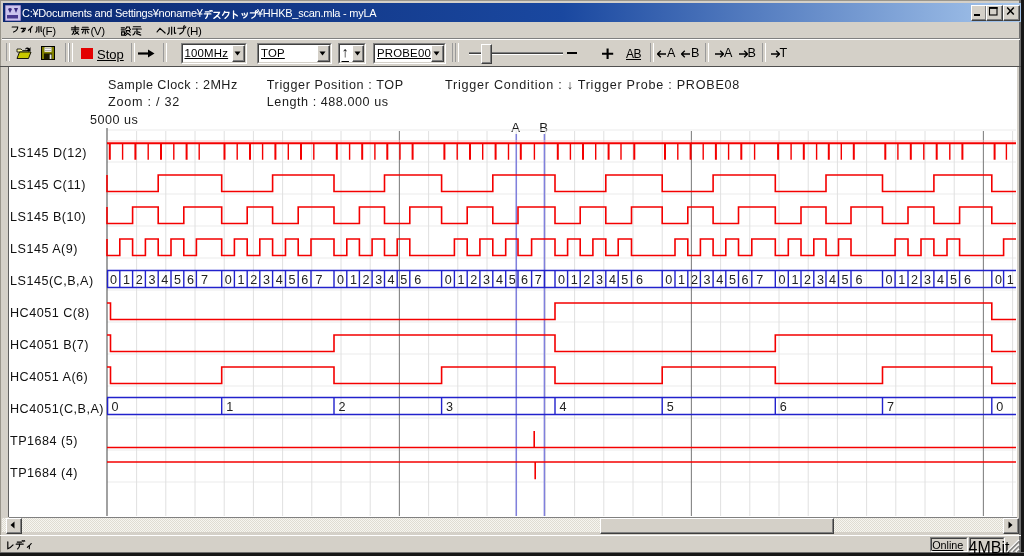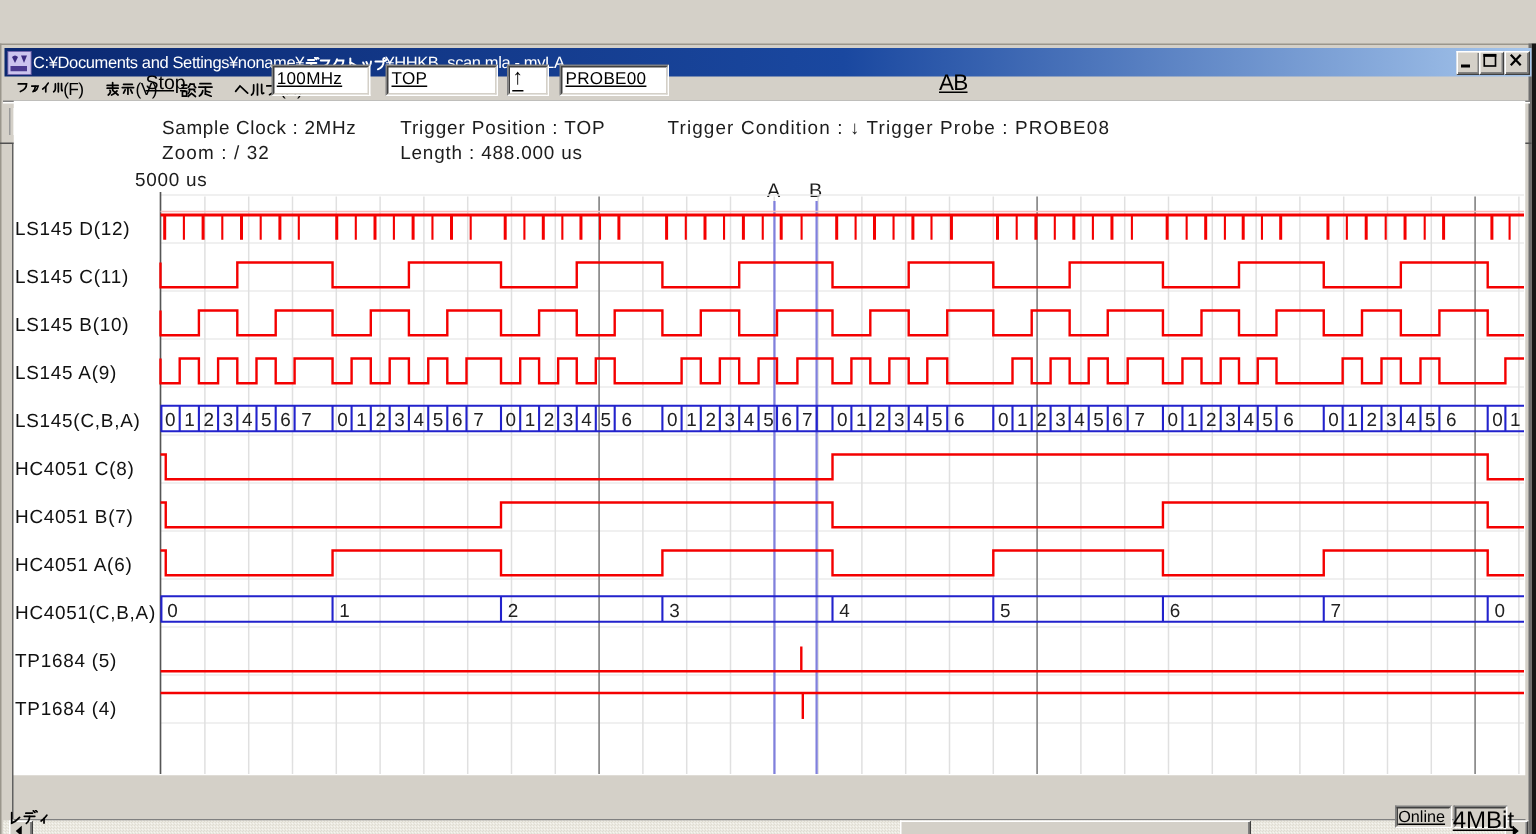--- a/index.html
+++ b/index.html
@@ -1,12 +1,12 @@
 <!DOCTYPE html>
-<html><head><meta charset="utf-8"><style>html,body{margin:0;padding:0;width:1024px;height:556px;overflow:hidden;background:#d4d0c8;font-family:"Liberation Sans",sans-serif;}.abs{position:absolute;margin-top:29px;}.tb{position:absolute;font-size:13px;color:#000;text-decoration:underline;}</style></head><body>
+<html><head><meta charset="utf-8"><style>html,body{margin:0;padding:0;width:1024px;height:556px;overflow:hidden;background:#d4d0c8;font-family:"Liberation Sans",sans-serif;}.abs{position:absolute;}.tb{position:absolute;font-size:13px;color:#000;text-decoration:underline;}</style></head><body>
 <div style="position:relative;width:1024px;height:556px">
     <div class="abs" style="left:0;top:0;width:1024px;height:1px;background:#9a968c"></div>
     <div class="abs" style="left:0;top:0;width:1px;height:556px;background:#9a968c"></div>
     <div class="abs" style="left:1021px;top:0;width:3px;height:556px;background:#161616"></div>
     <div class="abs" style="left:1019px;top:0;width:2px;height:556px;background:#6e6e6e"></div>
     <div class="abs" style="left:0;top:553px;width:1024px;height:3px;background:#161616"></div>
     <div class="abs" style="left:0;top:551.5px;width:1024px;height:1.5px;background:#6e6e6e"></div>
     <div class="abs" style="left:3px;top:3px;width:1018px;height:18.5px;background:linear-gradient(90deg,#0b2870,#1a48a0 55%,#a6c6ec)"></div>
     <div class="abs" style="left:5px;top:4.5px;line-height:0"><svg width="16" height="16" viewBox="0 0 16 16">
         <rect x="0" y="0" width="16" height="16" fill="#cbc4ee"></rect>
@@ -188,21 +188,21 @@
       </svg>
     </div>
     <div class="abs" style="left:469px;top:51.5px;width:94px;height:1px;background:#808080"></div>
     <div class="abs" style="left:469px;top:52.5px;width:94px;height:1px;background:#404040"></div>
     <div class="abs" style="left:469px;top:53.5px;width:94px;height:1px;background:#fff"></div>
     <div class="abs" style="left:480.5px;top:43.5px;width:9.5px;height:18px;background:#d4d0c8;border-top:1px solid #fff;border-left:1px solid #fff;border-bottom:1px solid #404040;border-right:1px solid #404040;box-shadow:inset -1px -1px 0 #808080"></div>
     <div class="abs" style="left:566.5px;top:52.3px;width:10.5px;height:2.2px;background:#000"></div>
     <div class="abs" style="left:602px;top:47.5px;line-height:0"><svg width="12" height="12" viewBox="0 0 12 12">
         <path d="M5.6 0.5 V11 M0 5.8 H11.2" stroke="#000" stroke-width="2.1" fill="none"></path>
       </svg></div>
-    <div class="tb" style="left:626px;top:47px;font-size:15px;letter-spacing:-0.5px">AB</div>
+    <div class="tb" style="left:626px;top:47px;font-size:12px;letter-spacing:-0.5px">AB</div>
     <div class="abs" style="left:657px;top:46.5px;display:flex;line-height:13px">
       <svg width="10" height="10" viewBox="0 0 10 10" style="margin-top:2.5px">
         <path d="M0.5 5 H9 M3.8 1.8 L0.5 5 L3.8 8.2" stroke="#000" stroke-width="1.3" fill="none"></path>
       </svg>
       <span style="font-size:12.6px;letter-spacing:-0.3px">A</span>
     </div>
     <div class="abs" style="left:681px;top:46.5px;display:flex;line-height:13px">
       <svg width="10" height="10" viewBox="0 0 10 10" style="margin-top:2.5px">
         <path d="M0.5 5 H9 M3.8 1.8 L0.5 5 L3.8 8.2" stroke="#000" stroke-width="1.3" fill="none"></path>
       </svg>

